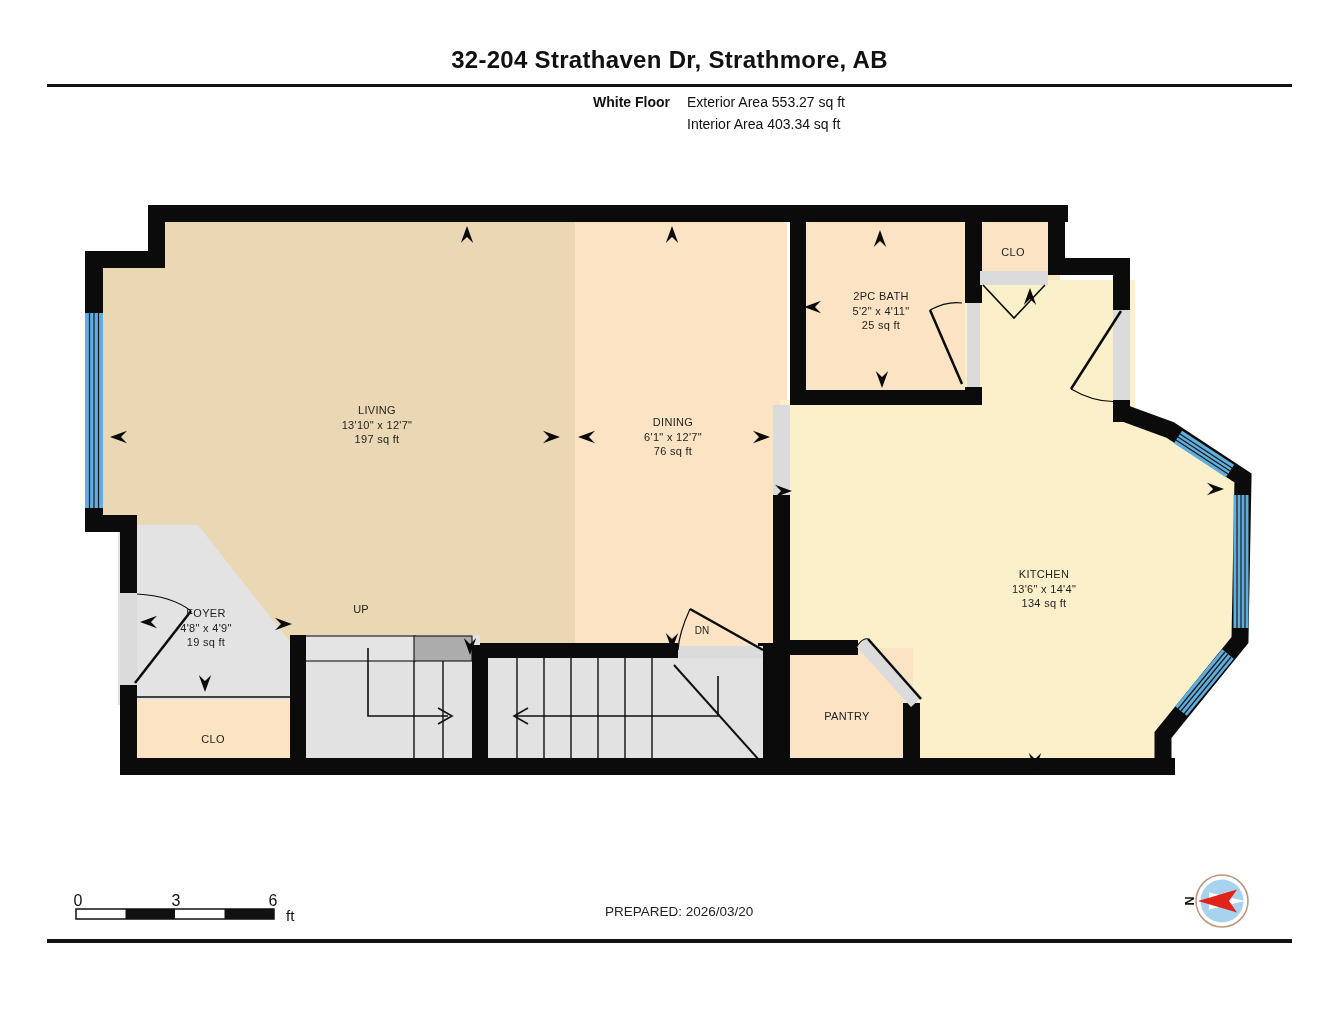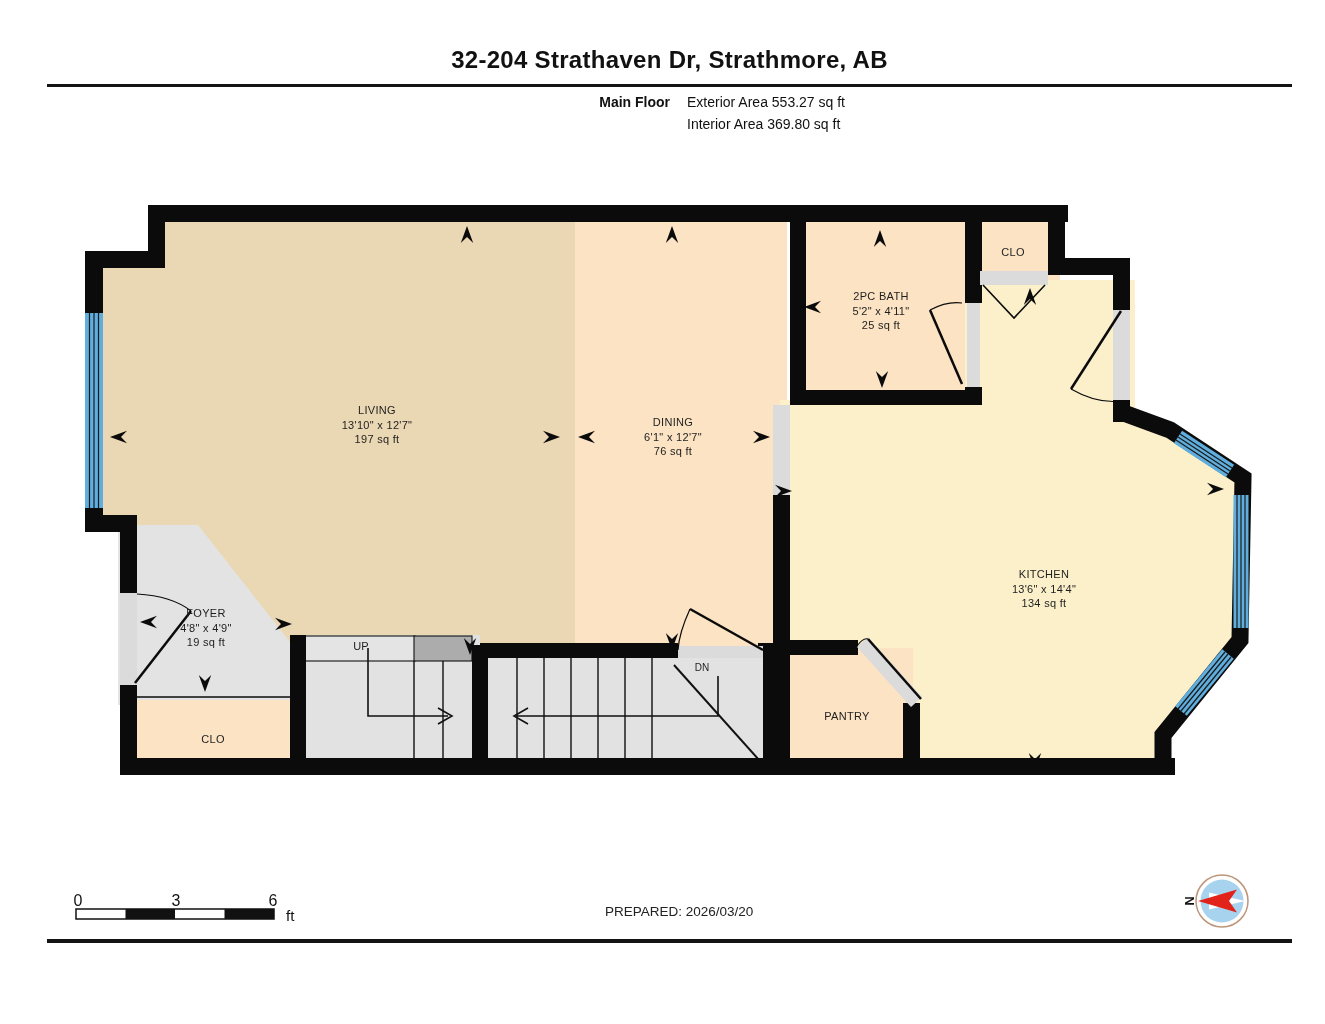--- a/index.html
+++ b/index.html
@@ -8,35 +8,35 @@
   .abs{position:absolute;margin-left:7px;}
   svg{position:absolute;left:0;top:0;z-index:1;}
   .hdr-title{left:0;top:46px;width:1325px;text-align:center;font-size:24px;font-weight:bold;
              letter-spacing:.3px;z-index:3;}
   .hdr-rule{left:40px;top:84px;width:1245px;height:3px;background:#141414;z-index:3;}
   .floor-label{left:420px;top:94px;width:243px;text-align:right;font-size:14px;font-weight:bold;z-index:3;}
   .area-line1{left:680px;top:94px;font-size:14px;z-index:3;}
   .area-line2{left:680px;top:116px;font-size:14px;z-index:3;}
   .plan-label{position:absolute;transform:translate(-50%,-50%);text-align:center;z-index:2;
               font-size:11px;line-height:14.5px;color:#1e1e1e;letter-spacing:.3px;white-space:nowrap;}
-  .stair-label{position:absolute;transform:translate(-50%,-50%);z-index:2;font-size:11px;color:#1e1e1e;margin-top:37px;}
+  .stair-label{position:absolute;transform:translate(-50%,-50%);z-index:2;font-size:11px;color:#1e1e1e;}
   .prepared{left:598px;top:904px;font-size:13.5px;color:#222;z-index:3;}
   .ftr-rule{left:40px;top:939px;width:1245px;height:4px;background:#141414;z-index:3;}
   .ftr-text{left:55px;top:948px;width:1230px;font-size:12.5px;color:#303030;z-index:3;}
 </style>
 </head>
 <body>
 
 <div class="page">
 
   <div class="abs hdr-title">32-204 Strathaven Dr, Strathmore, AB</div>
   <div class="abs hdr-rule"></div>
-  <div class="abs floor-label">Main Floor</div>
+  <div class="abs floor-label">White Floor</div>
   <div class="abs area-line1">Exterior Area 553.27 sq ft</div>
-  <div class="abs area-line2">Interior Area 369.80 sq ft</div>
+  <div class="abs area-line2">Interior Area 403.34 sq ft</div>
 
   <svg width="1325" height="1024" viewBox="0 0 1325 1024">
 
     <g>
       <rect x="150" y="215" width="425" height="445" fill="#EAD7B3"></rect>
       <rect x="95" y="255" width="60" height="275" fill="#EAD7B3"></rect>
       <rect x="575" y="215" width="212" height="445" fill="#FBE3C4"></rect>
       <rect x="790" y="215" width="190" height="190" fill="#FBE3C4"></rect>
       <rect x="965" y="215" width="95" height="75" fill="#FBE3C4"></rect>
       <polygon points="965,280 1135,280 1135,420 1170,432 1243,478 1240,640 1163,735 1163,765 780,765 780,400 965,400" fill="#FBF0CA"></polygon>

